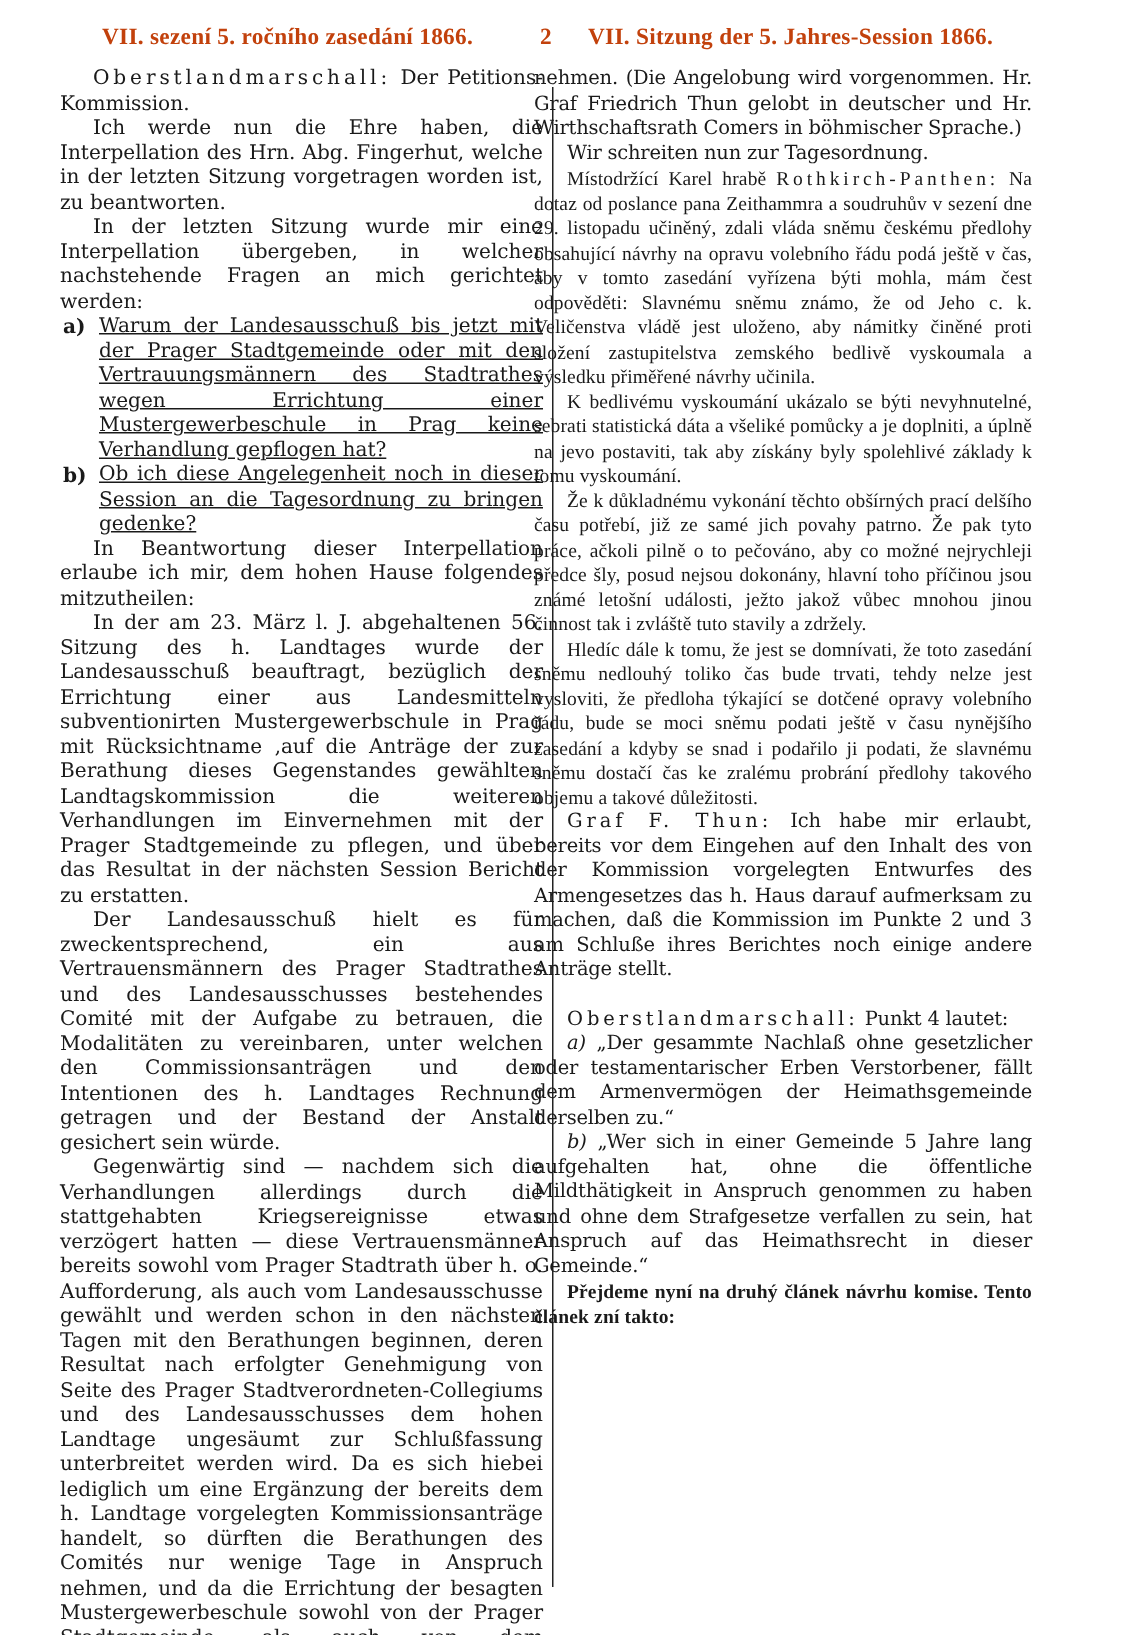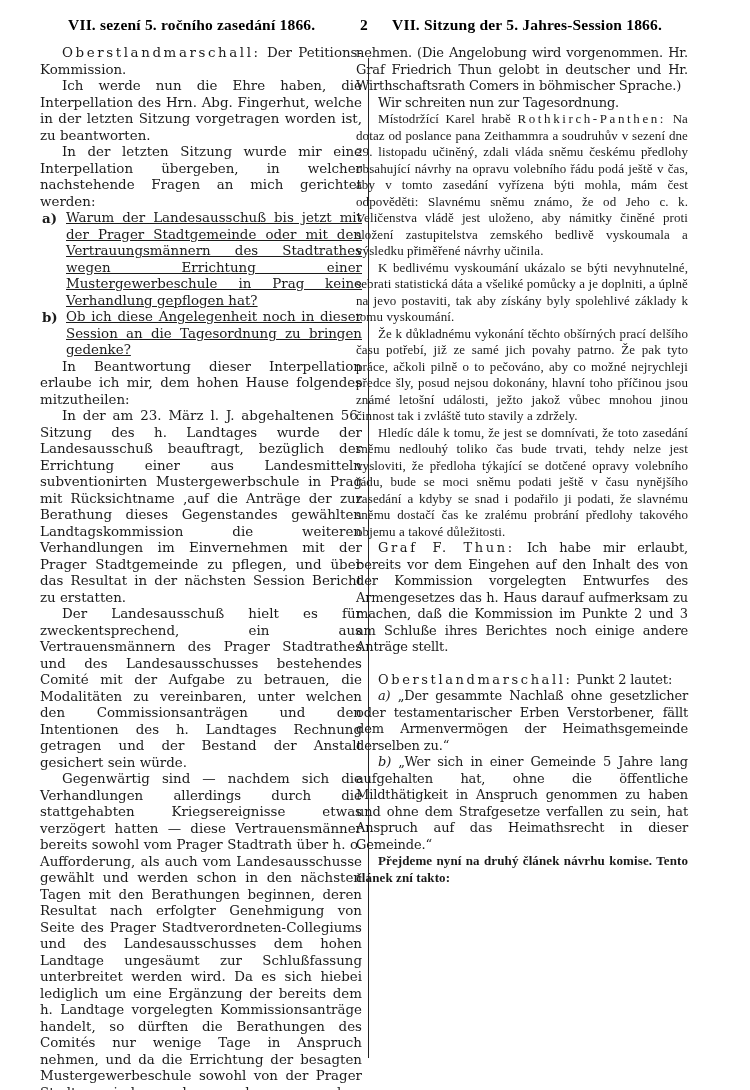--- a/index.html
+++ b/index.html
@@ -1,19 +1,19 @@
 <!DOCTYPE html>
 <html><head>
 <meta charset="utf-8">
 <style>
   html, body { margin: 0; padding: 0; background: #ffffff; }
   body { width: 750px; height: 1090px; position: relative; overflow: hidden;
          font-family: "DejaVu Serif", "Liberation Serif", serif; color: #1a1a1a; }
   .header { position: absolute; top: 16px; left: 40px; width: 660px; height: 22px;
-            font-family: "Liberation Serif", serif; font-size: 15.5px; color: #000000; }
+            font-family: "Liberation Serif", serif; font-size: 15.5px; color: #c2410c; }
   .header .left { position: absolute; left: 28px; top: 0; font-weight: bold; letter-spacing: 0.2px; }
   .header .num { position: absolute; left: 320px; top: 0; font-weight: bold; }
   .header .right { position: absolute; left: 352px; top: 0; font-weight: bold; letter-spacing: 0.2px; }
   .col { position: absolute; top: 45px; font-size: 13.4px; line-height: 16.5px; text-align: justify; }
   .col-left { left: 40px; width: 322px; }
   .col-right { left: 356px; width: 332px; }
   .divider { position: absolute; left: 368px; top: 58px; width: 1px; height: 1000px; background: #222; }
   .col p { margin: 0; text-indent: 22px; hyphens: manual; }
   .col p.noind { text-indent: 0; }
   .col .frak { font-family: "DejaVu Serif", serif; font-size: 13px; letter-spacing: -0.15px; }
@@ -58,17 +58,17 @@
 
 <div class="col col-right">
   <p class="noind frak">nehmen. (Die Angelobung wird vorgenommen. Hr. Graf Friedrich Thun gelobt in deutscher und Hr. Wirthschaftsrath Comers in böhmischer Sprache.)</p>
   <p class="frak">Wir schreiten nun zur Tagesordnung.</p>
   <p class="cz"><span>Místodržící Karel hrabě </span><span class="speaker">Rothkirch-Panthen:</span><span> Na dotaz od poslance pana Zeithammra a soudruhův v sezení dne 29. listopadu učiněný, zdali vláda sněmu českému předlohy obsahující návrhy na opravu volebního řádu podá ještě v čas, aby v tomto zasedání vyřízena býti mohla, mám čest odpověděti: Slavnému sněmu známo, že od Jeho c. k. Veličenstva vládě jest uloženo, aby námitky činěné proti složení zastupitelstva zemského bedlivě vyskoumala a výsledku přiměřené návrhy učinila.</span></p>
   <p class="cz">K bedlivému vyskoumání ukázalo se býti nevyhnutelné, sebrati statistická dáta a všeliké pomůcky a je doplniti, a úplně na jevo postaviti, tak aby získány byly spolehlivé základy k tomu vyskoumání.</p>
   <p class="cz">Že k důkladnému vykonání těchto obšírných prací delšího času potřebí, již ze samé jich povahy patrno. Že pak tyto práce, ačkoli pilně o to pečováno, aby co možné nejrychleji předce šly, posud nejsou dokonány, hlavní toho příčinou jsou známé letošní události, ježto jakož vůbec mnohou jinou činnost tak i zvláště tuto stavily a zdržely.</p>
   <p class="cz">Hledíc dále k tomu, že jest se domnívati, že toto zasedání sněmu nedlouhý toliko čas bude trvati, tehdy nelze jest vysloviti, že předloha týkající se dotčené opravy volebního řádu, bude se moci sněmu podati ještě v času nynějšího zasedání a kdyby se snad i podařilo ji podati, že slavnému sněmu dostačí čas ke zralému probrání předlohy takového objemu a takové důležitosti.</p>
   <p class="frak"><span class="speaker">Graf F. Thun:</span><span> Ich habe mir erlaubt, bereits vor dem Eingehen auf den Inhalt des von der Kommission vorgelegten Entwurfes des Armengesetzes das h. Haus darauf aufmerksam zu machen, daß die Kommission im Punkte 2 und 3 am Schluße ihres Berichtes noch einige andere Anträge stellt.</span></p>
   <div class="spacer"></div>
-  <p class="frak"><span class="speaker">Oberstlandmarschall:</span><span> Punkt 2 lautet:</span></p>
+  <p class="frak"><span class="speaker">Oberstlandmarschall:</span><span> Punkt 4 lautet:</span></p>
   <p class="frak"><span class="ital">a)</span><span> „Der gesammte Nachlaß ohne gesetzlicher oder testamentarischer Erben Verstorbener, fällt dem Armenvermögen der Heimathsgemeinde derselben zu.“</span></p>
   <p class="frak"><span class="ital">b)</span><span> „Wer sich in einer Gemeinde 5 Jahre lang aufgehalten hat, ohne die öffentliche Mildthätigkeit in Anspruch genommen zu haben und ohne dem Strafgesetze verfallen zu sein, hat Anspruch auf das Heimathsrecht in dieser Gemeinde.“</span></p>
   <p class="cz bold">Přejdeme nyní na druhý článek návrhu komise. Tento článek zní takto:</p>
 </div>
 
 </body></html>

